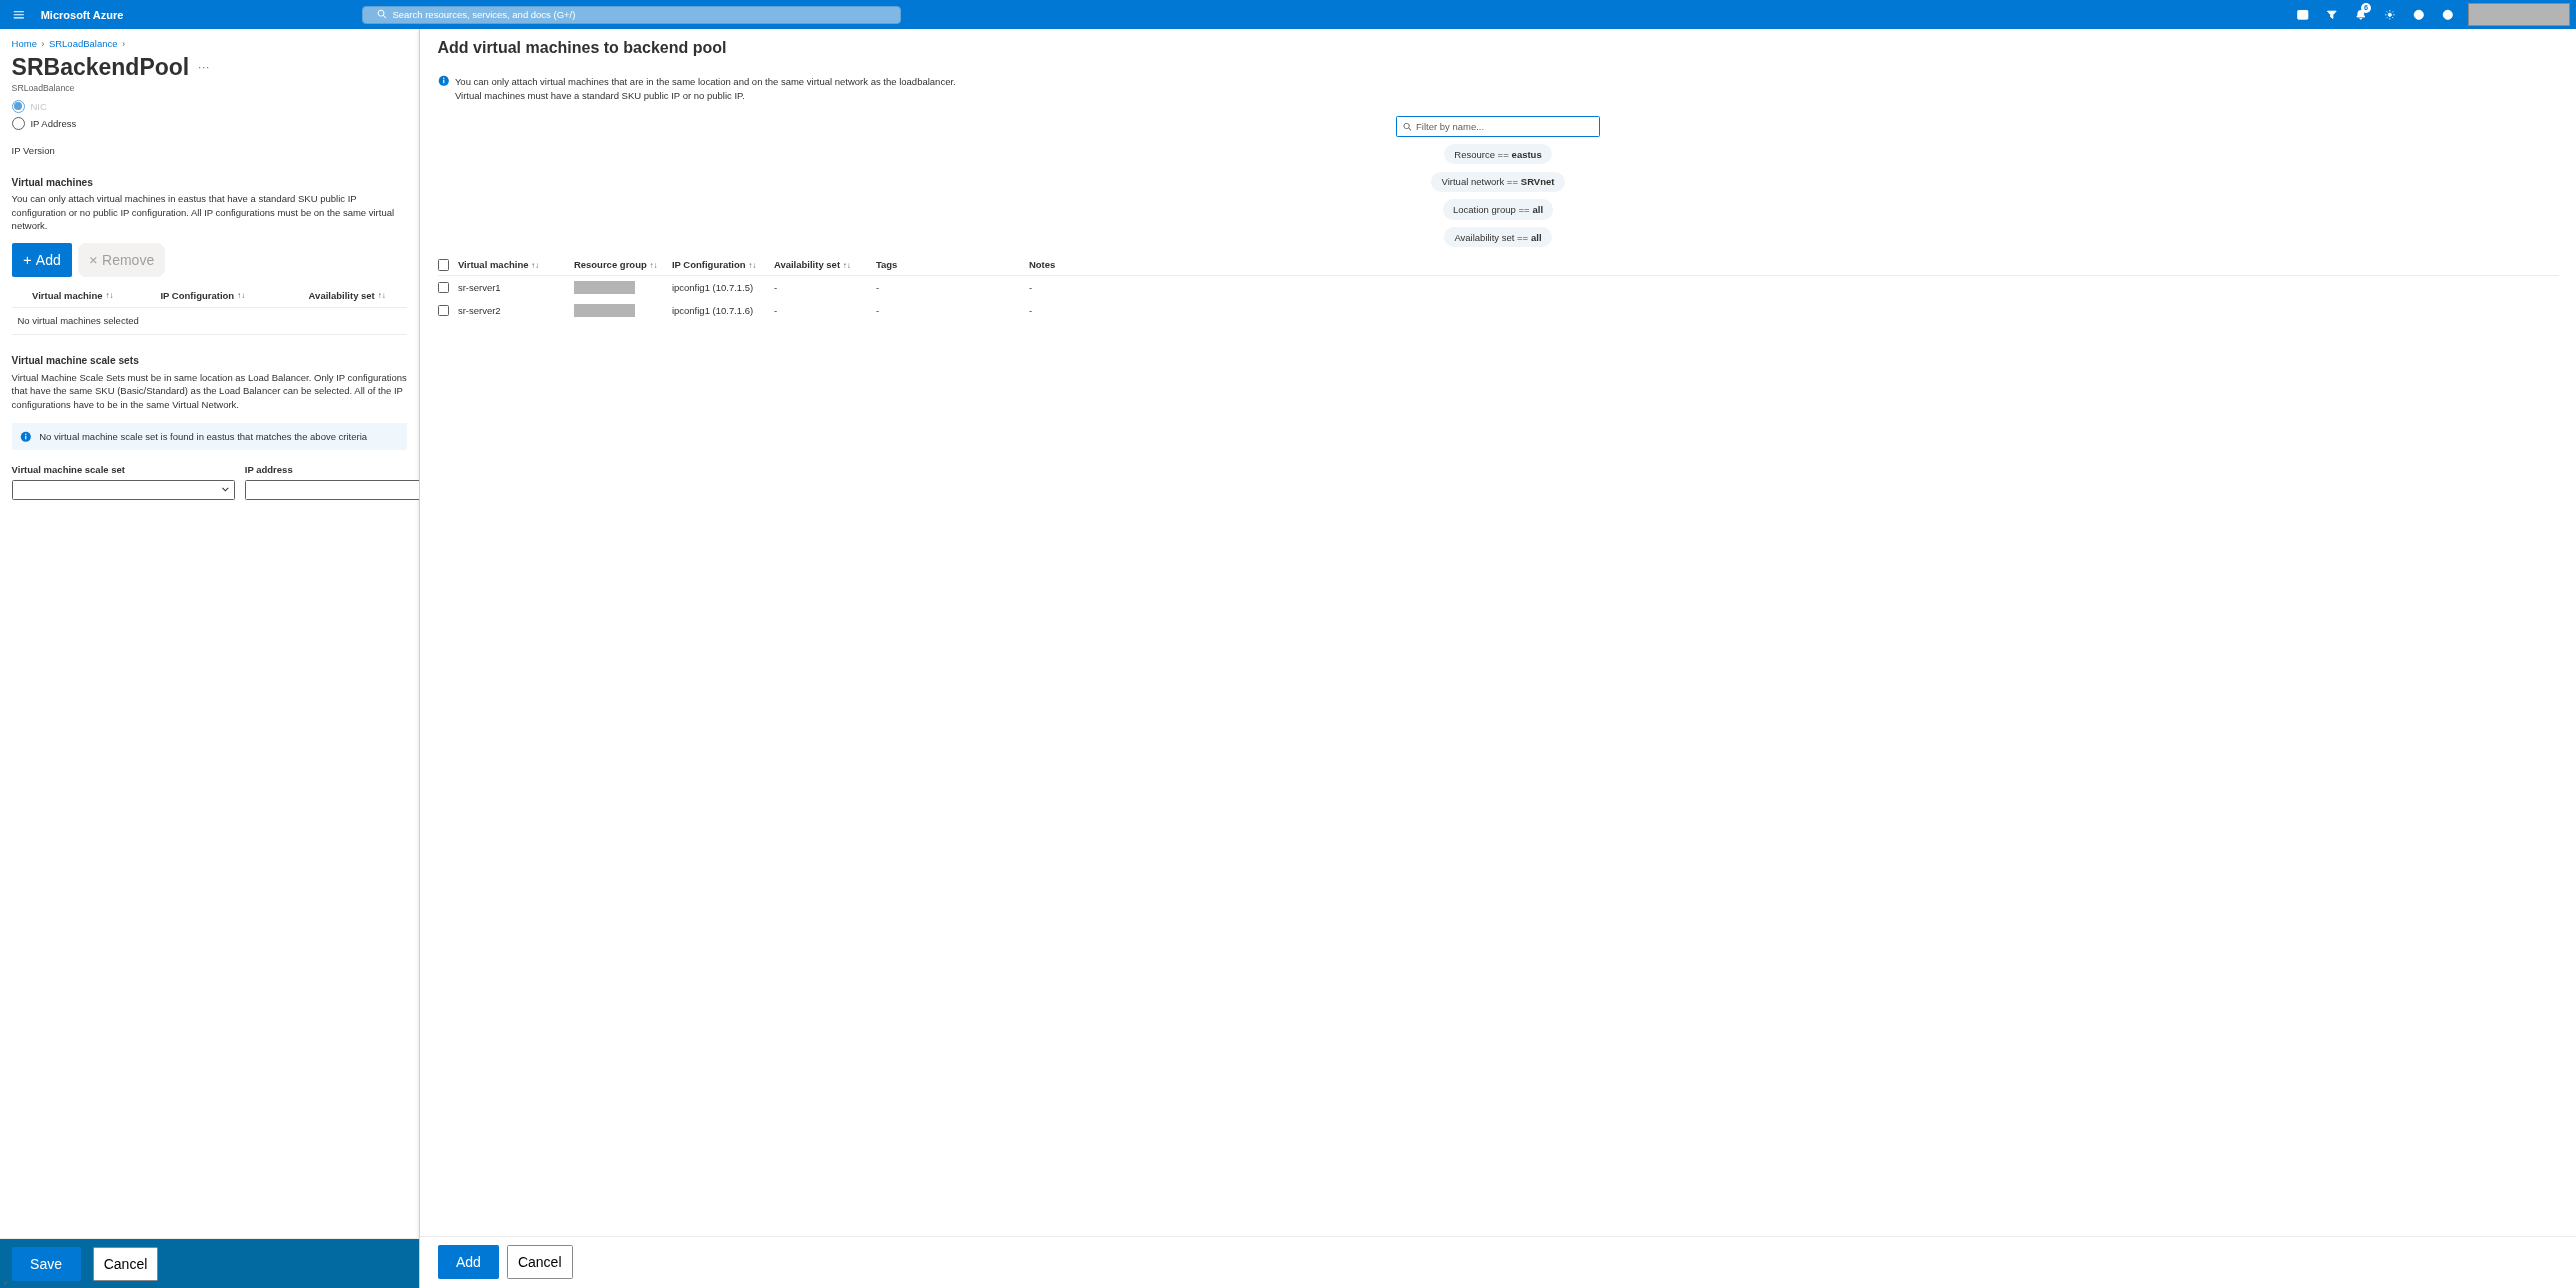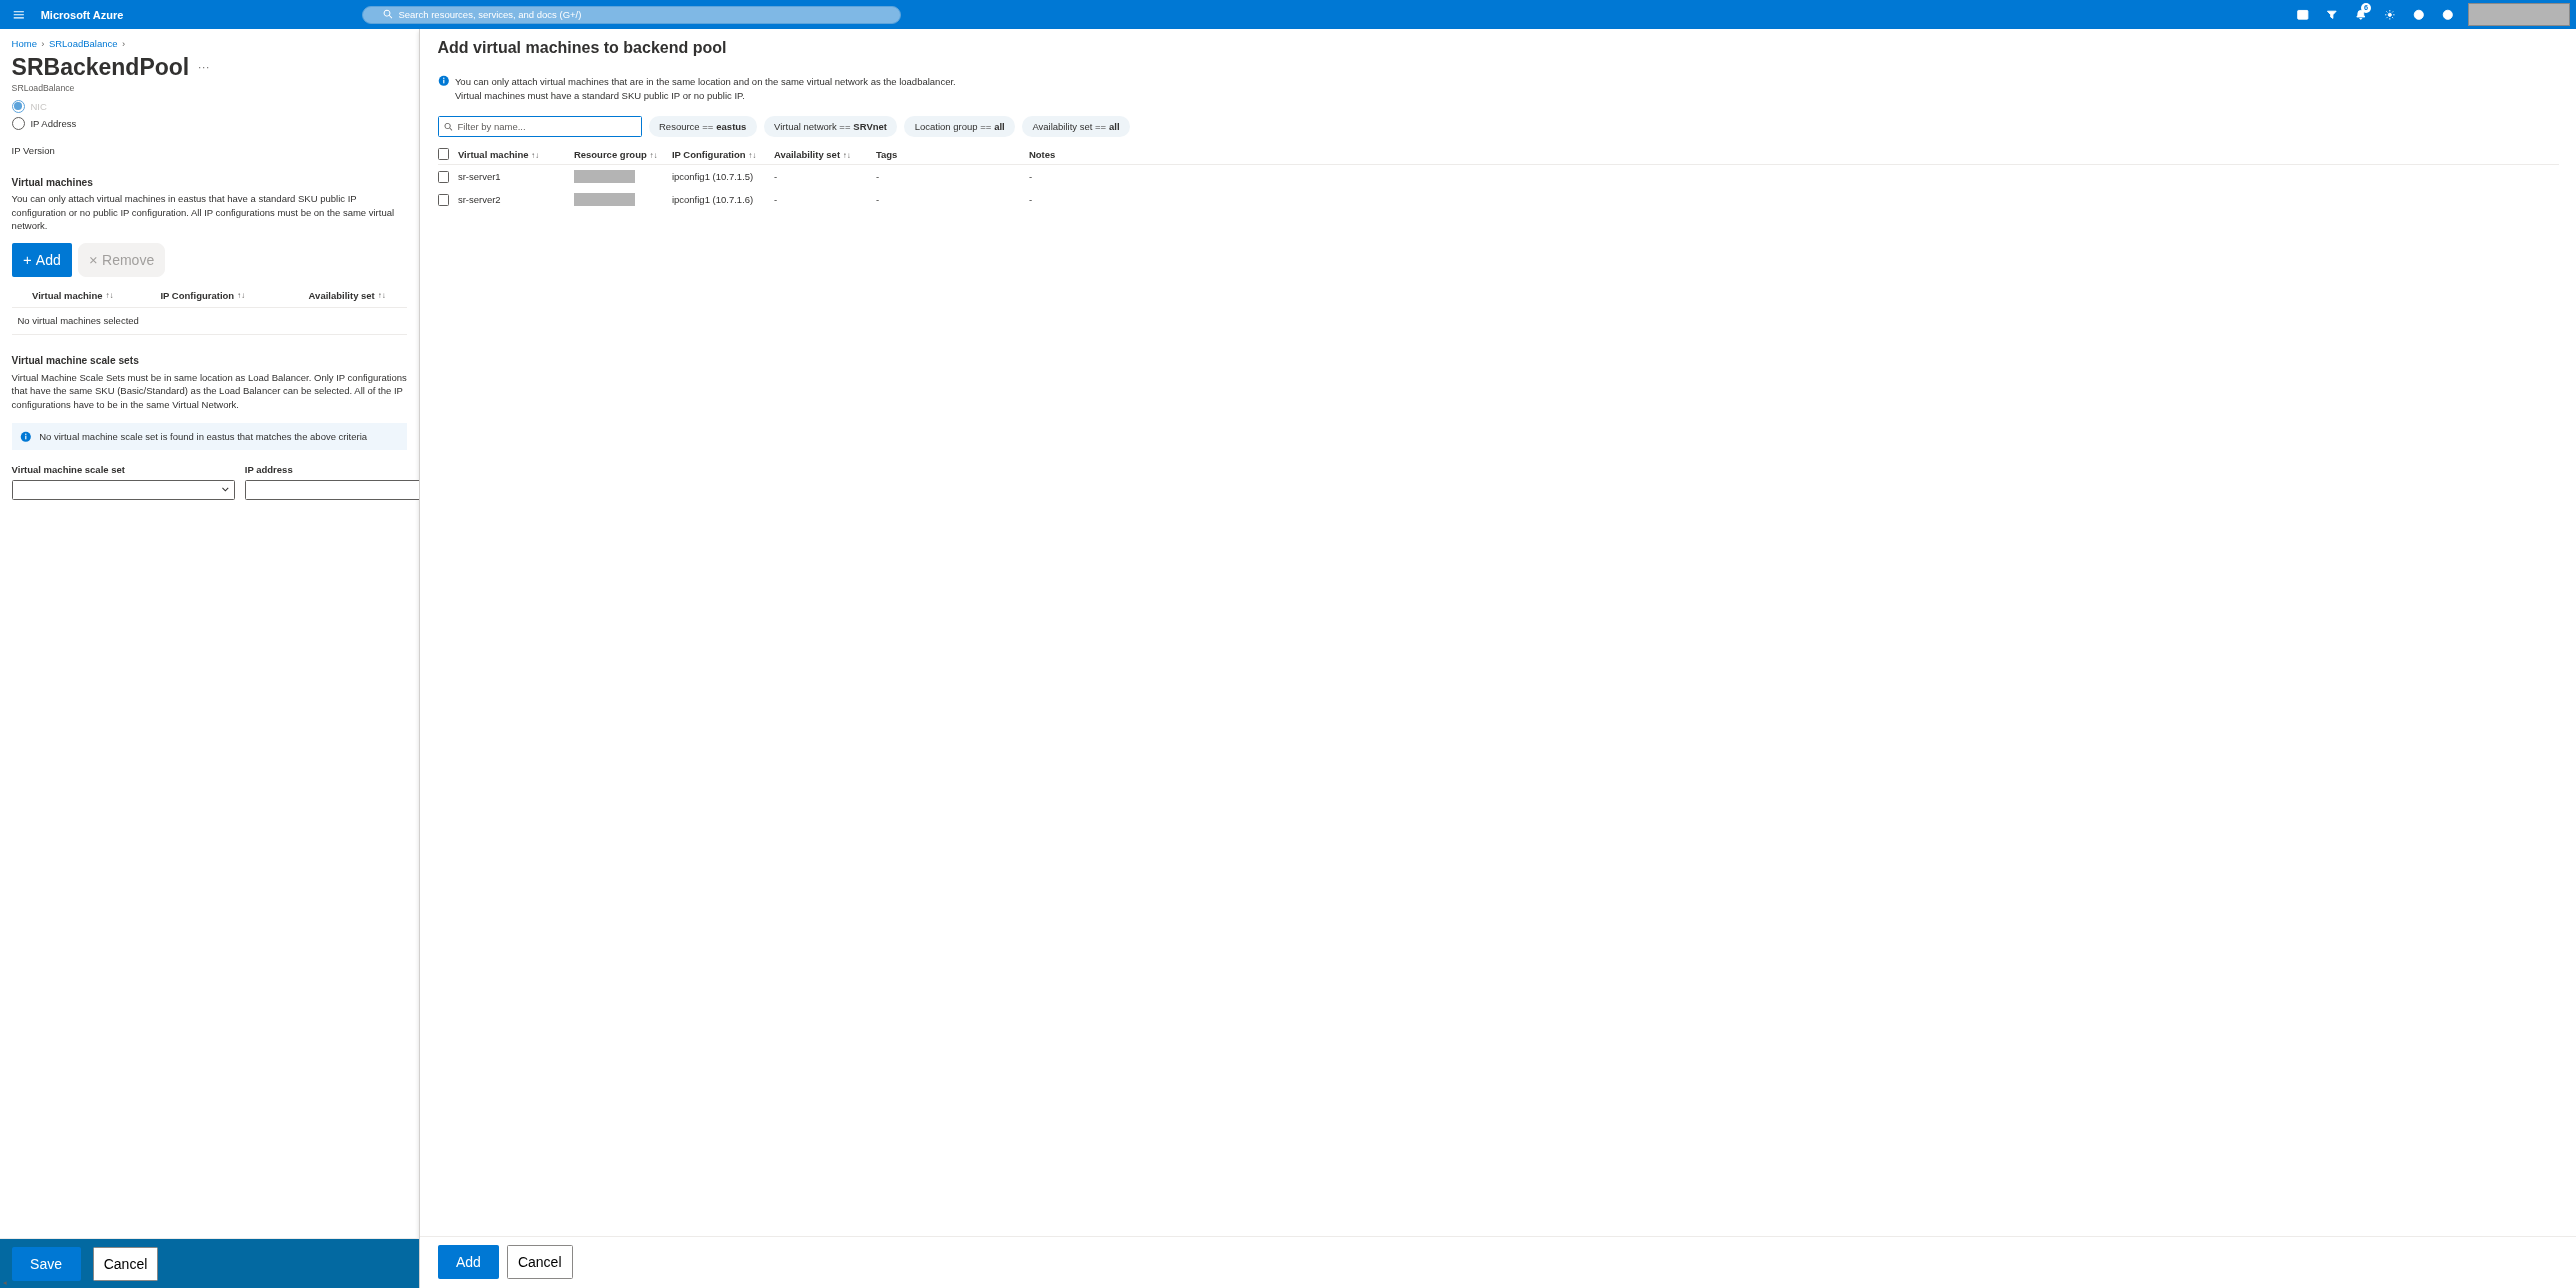--- a/index.html
+++ b/index.html
@@ -23,23 +23,23 @@
     width: 32px; height: 29px; display:flex; align-items:center; justify-content:center; cursor:pointer;
   }
   .hamburger svg { width:11.6px; height:11.6px; fill:#fff;}
   .brand { font-size: 11px; font-weight:600; padding: 0 5.8px; margin-right: 14.6px; }
   .searchbox {
     flex: 0 0 539px;
     margin-left: 218px;
     height: 18px;
     background: #7fb8e5;
     border: 0.7px solid #5ca3db;
-    border-radius: 9px;
+    border-radius: 4px;
     display:flex; align-items:center;
-    padding: 0 20px;
+    padding: 0 14px;
   }
   .searchbox svg { width:10.2px; height:10.2px; fill:#fff; margin-right:5.8px; }
   .searchbox input {
     background: transparent; border:none; outline:none;
     color:#fff; width:100%; font-size:9.5px;
   }
   .searchbox input::placeholder { color:#fff; }
   .topbar-spacer { flex:1; }
   .top-icons { display:flex; align-items:center; }
   .top-icon {
@@ -144,21 +144,21 @@
     flex:1; border-left:0.7px solid #d2d0ce;
     display:flex; flex-direction:column;
     box-shadow: -2.9px 0 4.4px -2.9px rgba(0,0,0,0.15);
   }
   .right-content { flex:1; padding: 10.2px 17.5px; overflow:auto; }
   .right-title { font-size:16px; font-weight:600; margin-bottom:17.5px; }
   .info-row { display:flex; gap:5.8px; font-size:9.5px; margin-bottom:13px; }
   .info-row svg { width:11.6px; height:11.6px; flex-shrink:0; margin-top:0.7px; }
   .info-row .info-lines { line-height:1.5; }
 
-  .filter-row { display:flex; gap:7.3px; align-items:center; margin-bottom:7.3px; flex-wrap:wrap; }
+  .filter-row { display:flex; gap:7.3px; align-items:center; margin-bottom:7.3px; flex-wrap:wrap;flex-direction:column; }
   .filter-input {
     height:20.4px; border:0.7px solid #0078d4; border-radius:1.5px; width:204px;
     display:flex; align-items:center; padding:0 5.8px; gap:4.4px;
   }
   .filter-input svg { width:9.5px; height:9.5px; fill:#605e5c; }
   .filter-input input {
     border:none; outline:none; width:100%; font-size:9.5px;
   }
   .filter-input input::placeholder { color:#605e5c; }
   .pill {

